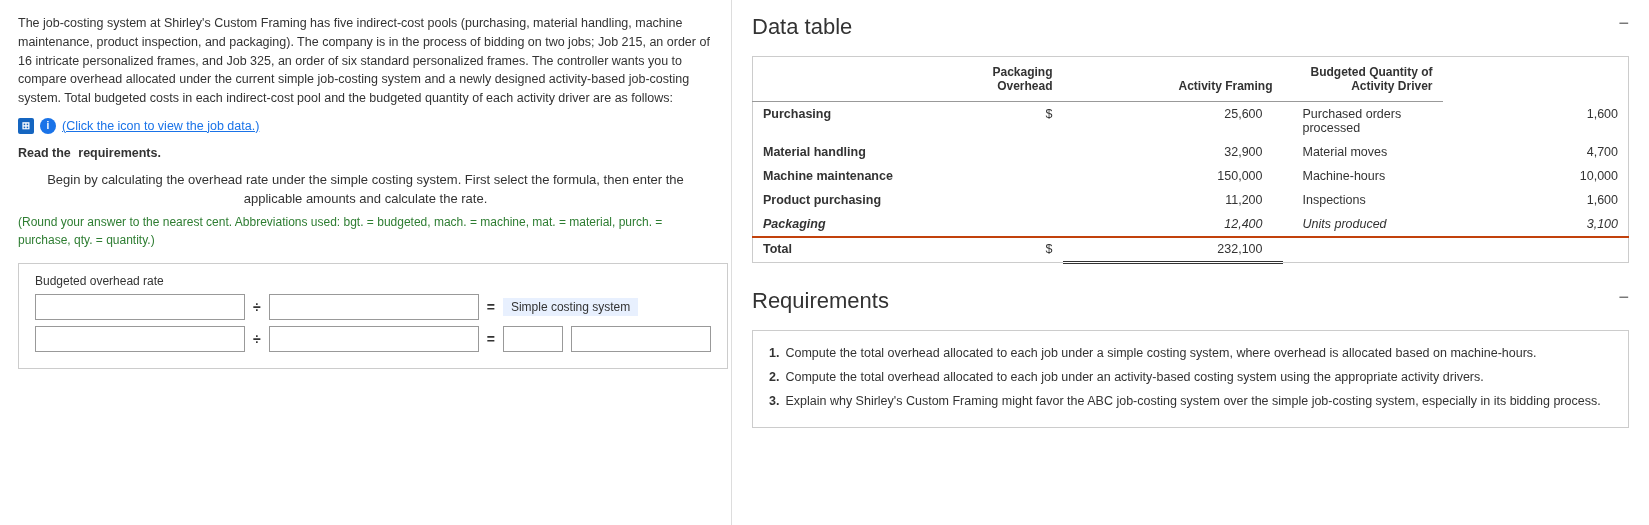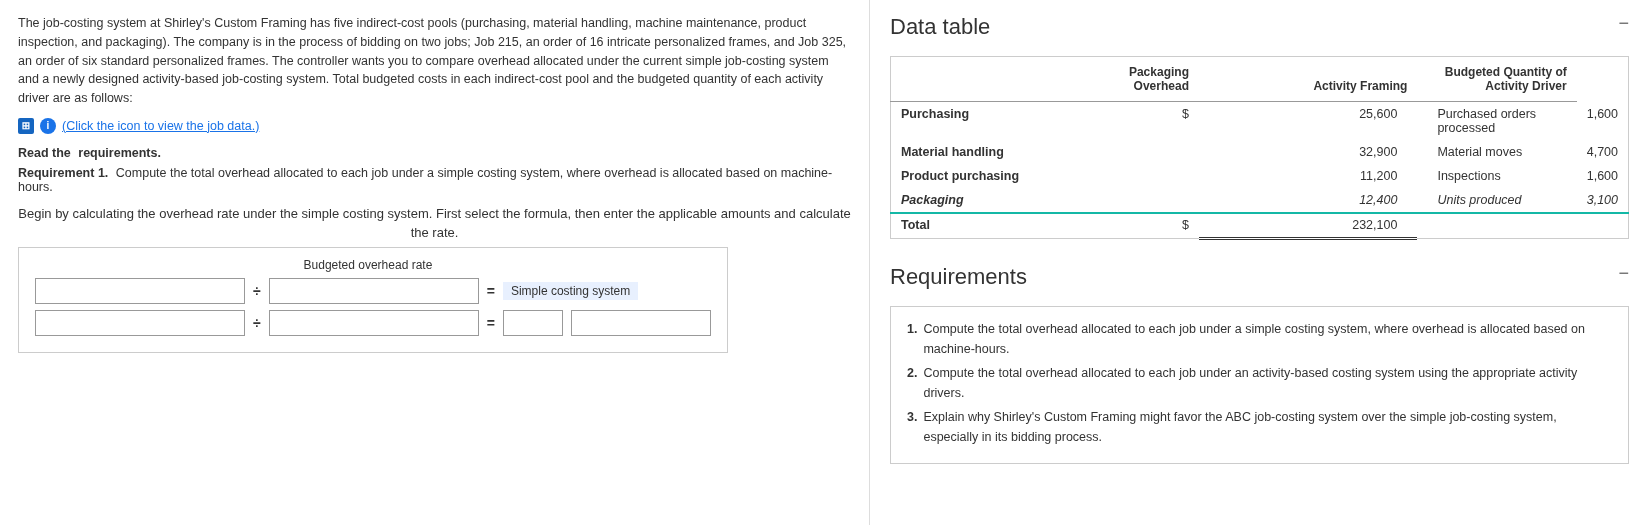--- a/index.html
+++ b/index.html
@@ -1,20 +1,20 @@
 <!DOCTYPE html>
 <html><head>
   <meta charset="utf-8">
   <style>
     * { box-sizing: border-box; margin: 0; padding: 0; }
     body { font-family: Arial, sans-serif; font-size: 13px; color: #333; background: #fff; display: flex; min-height: 525px; }
 
     
     .left-panel {
-      width: 870px;
+      width: 732px;
       padding: 14px 18px;
       border-right: 1px solid #ddd;
       flex-shrink: 0;
     }
     .intro-text {
       font-size: 12.5px;
       line-height: 1.5;
       margin-bottom: 10px;
     }
     .links-row {
@@ -72,21 +72,21 @@
     }
 
     
     .formula-container {
       border: 1px solid #ccc;
       padding: 10px 16px;
       display: inline-block;
       min-width: 700px;
     }
     .formula-header-row {
-      text-align: center;
+      text-align: left;
       font-size: 12px;
       color: #333;
       margin-bottom: 6px;
       padding-right: 10px;
     }
     .formula-row {
       display: flex;
       align-items: center;
       gap: 8px;
       margin-bottom: 6px;
@@ -170,21 +170,21 @@
       font-weight: bold;
     }
     .data-table td.num {
       text-align: right;
     }
     .data-table td.activity-driver {
       text-align: left;
       padding-left: 20px;
     }
     .data-table tr.total-row td {
-      border-top: 2px solid #14b8a6;
+      border-top: 2px solid #c2410c;
       padding-top: 4px;
     }
     .data-table tr.total-row td.double-underline {
       border-bottom: 3px double #333;
     }
     .data-table .packaging-row td {
       border-bottom: 1px solid #333;
       font-style: italic;
     }
 
@@ -218,26 +218,23 @@
     <span class="icon-grid">⊞</span>
     <span class="icon-info">i</span>
     <span class="link-blue">(Click the icon to view the job data.)</span>
   </div>
 
   <p class="requirement-label" style="margin-bottom:6px;">
     <span>Read the</span>
     <a class="link-blue" style="margin-left:4px;">requirements</a><span>.</span>
   </p>
 
-  <p class="requirement-label">
-    <span>Requirement 1.</span>
-    <span style="font-weight:normal; margin-left:4px;">Compute the total overhead allocated to each job under a simple costing system, where overhead is allocated based on machine-hours.</span>
-  </p>
 
   <p class="begin-text" style="margin-top:10px; margin-bottom:4px;">Begin by calculating the overhead rate under the simple costing system. First select the formula, then enter the applicable amounts and calculate the rate.</p>
+  <p class="hint-text">(Round your answer to the nearest cent. Abbreviations used: bgt. = budgeted, mach. = machine, mat. = material, purch. = purchase, qty. = quantity.)</p>
 
   <div class="formula-container">
     <div class="formula-header-row">
       <span>Budgeted overhead rate</span>
     </div>
     <div class="formula-row">
       <input type="text" class="formula-input-wide" value="" style="">
       <span class="formula-op">÷</span>
       <input type="text" class="formula-input-medium" value="" style="">
       <span class="formula-op">=</span>
@@ -278,20 +275,27 @@
           <td class="num">1,600</td>
         </tr>
         <tr>
           <td class="bold-cell">Material handling</td>
           <td class="num" style="width: 20px;"></td>
           <td class="num" style="padding-right: 20px;">32,900</td>
           <td class="activity-driver">Material moves</td>
           <td class="num">4,700</td>
         </tr>
         <tr>
+          <td class="bold-cell">Machine maintenance</td>
+          <td class="num" style="width: 20px;"></td>
+          <td class="num" style="padding-right: 20px;">150,000</td>
+          <td class="activity-driver">Machine-hours</td>
+          <td class="num">10,000</td>
+        </tr>
+        <tr>
           <td class="bold-cell">Product purchasing</td>
           <td class="num" style="width: 20px;"></td>
           <td class="num" style="padding-right: 20px;">11,200</td>
           <td class="activity-driver">Inspections</td>
           <td class="num">1,600</td>
         </tr>
         <tr class="packaging-row">
           <td class="bold-cell">Packaging</td>
           <td class="num" style="width: 20px;"></td>
           <td class="num" style="padding-right: 20px;">12,400</td>

